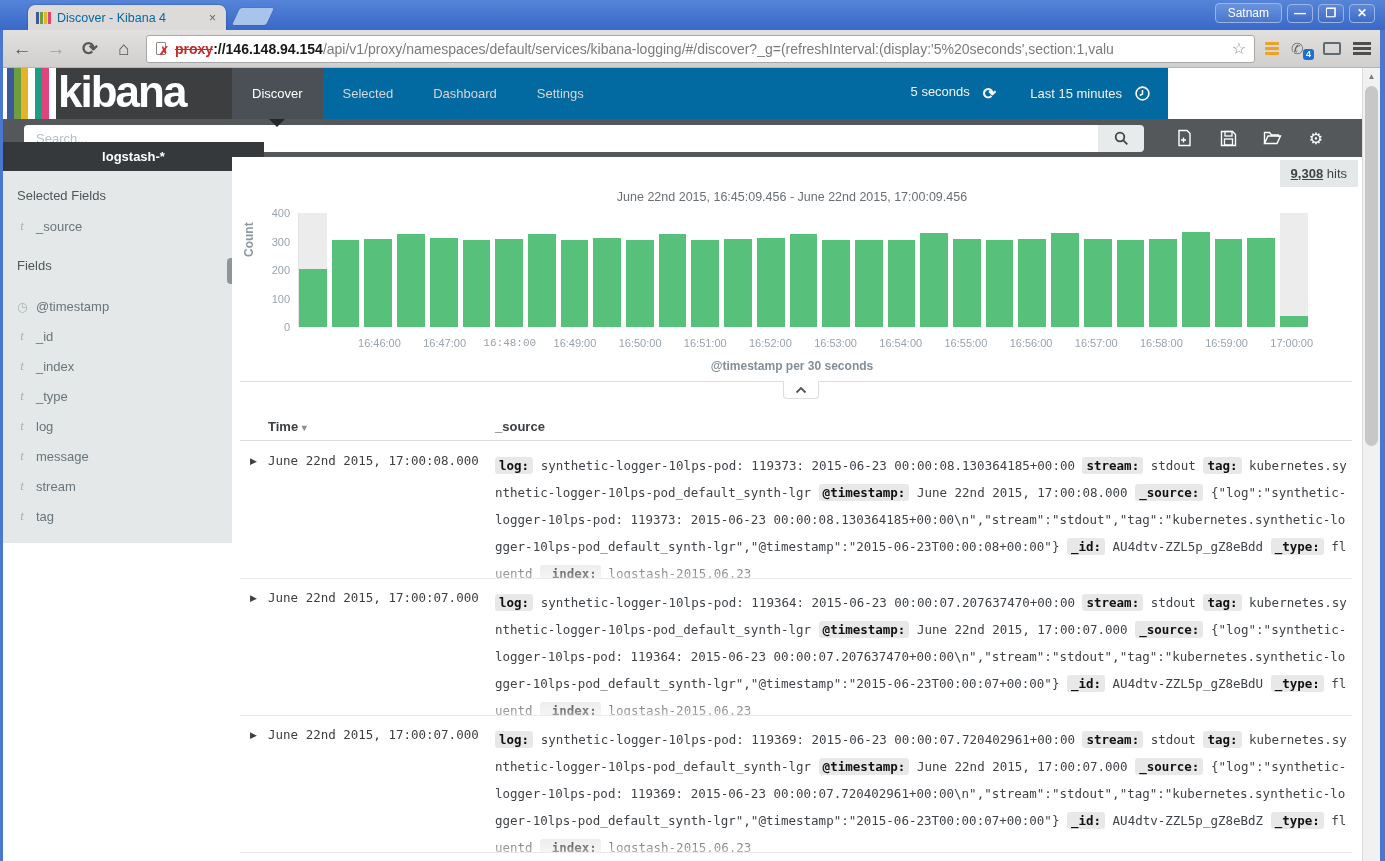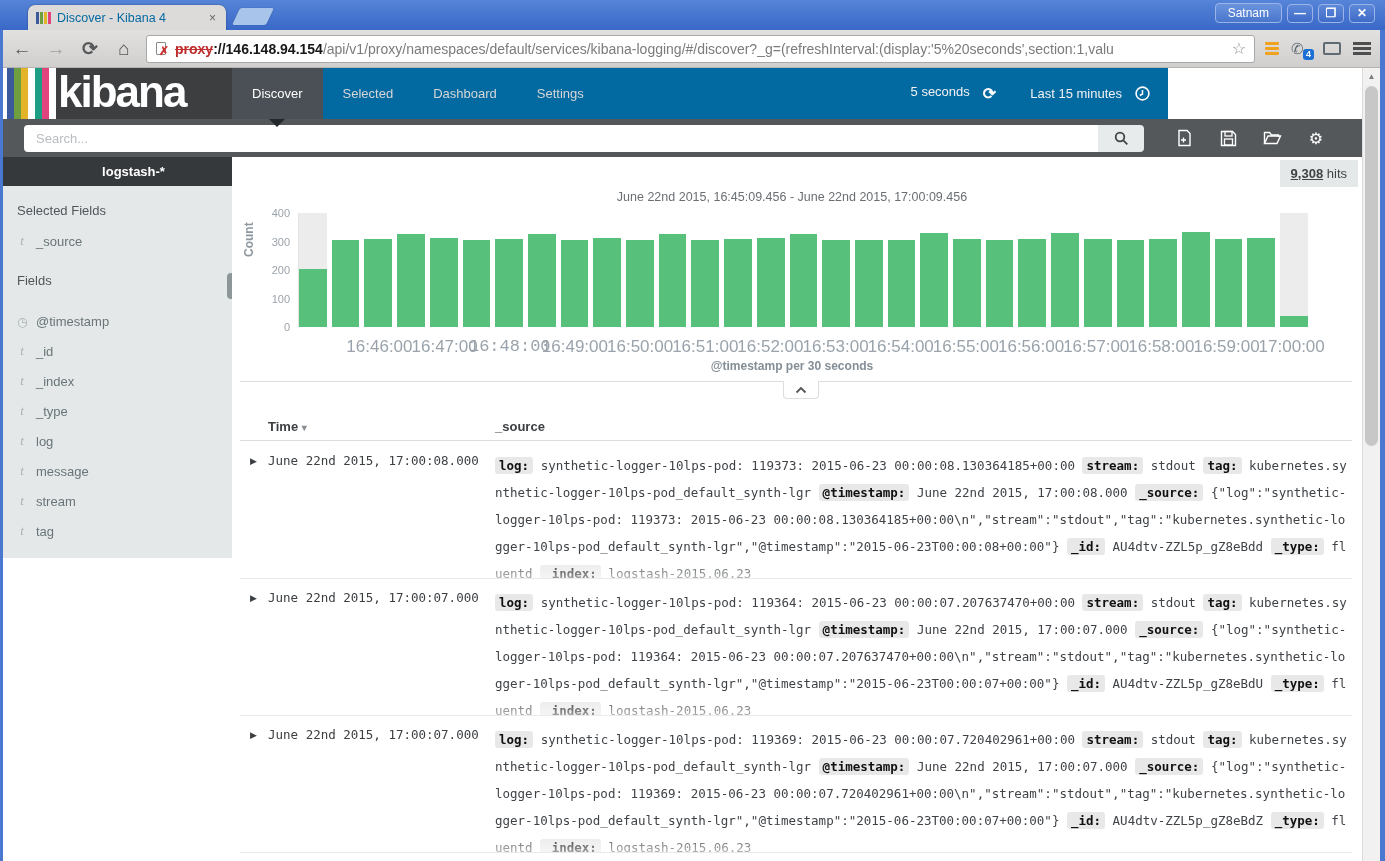--- a/index.html
+++ b/index.html
@@ -76,21 +76,21 @@
   .search-wrap { flex:1; display:flex; height:27px; max-width:1138px; }
   .search-input { flex:1; border:none; outline:none; border-radius:4px 0 0 4px; padding:0 12px;
     font-size:13px; color:#333; }
   .search-input::placeholder { color:#b9bec1; }
   .search-btn { width:46px; background:#e7ebec; border:none; border-radius:0 4px 4px 0;
     display:flex; align-items:center; justify-content:center; }
   .toolicons { display:flex; align-items:center; gap:0; margin-left:18px; }
   .toolicons .ticon { width:44px; display:flex; justify-content:center; }
 
   
-  .sidebar { position:absolute; left:3px; top:157px; width:261px; background:#e4e8e8; padding-bottom:12px; }
+  .sidebar { position:absolute; left:3px; top:142px; width:261px; background:#e4e8e8; padding-bottom:12px; }
   .index-sel { height:29px; background:#35393b; color:#fff; font-size:13px; font-weight:bold;
     display:flex; align-items:center; justify-content:center; }
   .side-heading { font-size:13px; color:#51565a; padding:17px 14px 8px 14px; }
   .fields-head { display:flex; justify-content:space-between; padding-right:10px;}
   .gearbtn { width:27px; height:26px; background:#8d9799; border-radius:4px; color:#fff;
     display:flex; align-items:center; justify-content:center; font-size:13px; }
   .field-item { display:flex; align-items:center; gap:9px; padding:7px 14px; }
   .field-icon { color:#aab3b5; font-size:13px; font-family:"Liberation Serif", serif; font-style:italic; width:10px; text-align:center;}
   .field-icon.clock { font-style:normal; font-family:"DejaVu Sans", sans-serif; font-size:12px; }
   .field-name { color:#69757a; font-size:13px; }
@@ -105,21 +105,21 @@
   .ylab { position:absolute; left:10px; top:100px; transform:rotate(-90deg); transform-origin:left top;
     font-size:12px; font-weight:bold; color:#8d979f; }
   .yaxis { position:absolute; left:28px; top:56px; width:36px; height:114px; }
   .yaxis .yt { position:absolute; right:6px; transform:translateY(6px); font-size:11px; color:#9aa3ab; }
   .plot { position:absolute; left:66px; top:56px; width:1010px; height:114px;
     display:flex; align-items:flex-end; gap:5px; border-left:1px solid #e3e3e3;}
   .bar-slot { flex:1; height:100%; display:flex; align-items:flex-end; position:relative; }
   .bar-slot.partial { background:#ececec; }
   .bar { width:100%; background:#57c17b; }
   .xaxis { position:absolute; left:66px; top:180px; width:1010px; height:14px; }
-  .xaxis .xt { position:absolute; transform:translateX(-50%); font-size:17px; color:#9aa3ab; white-space:nowrap; }
+  .xaxis .xt { position:absolute; transform:translateX(-50%); font-size:11px; color:#9aa3ab; white-space:nowrap; }
   .xcaption { position:absolute; left:0; top:202px; width:1120px; text-align:center;
     font-size:12px; font-weight:bold; color:#848e96; }
   .chart-divider { position:absolute; left:8px; top:224px; width:1112px; border-top:1px solid #ddd; }
   .collapse-tab { position:absolute; left:551px; top:224px; width:36px; height:18px; background:#fff;
     border:1px solid #ddd; border-top:none; border-radius:0 0 4px 4px; display:flex; align-items:center;
     justify-content:center; color:#555; }
 
   .thead { position:absolute; left:8px; top:262px; width:1112px; height:22px;
     border-bottom:1px solid #ddd; font-size:13px; font-weight:bold; color:#3c3f42; }
   .th-time { position:absolute; left:28px; top:0; }

